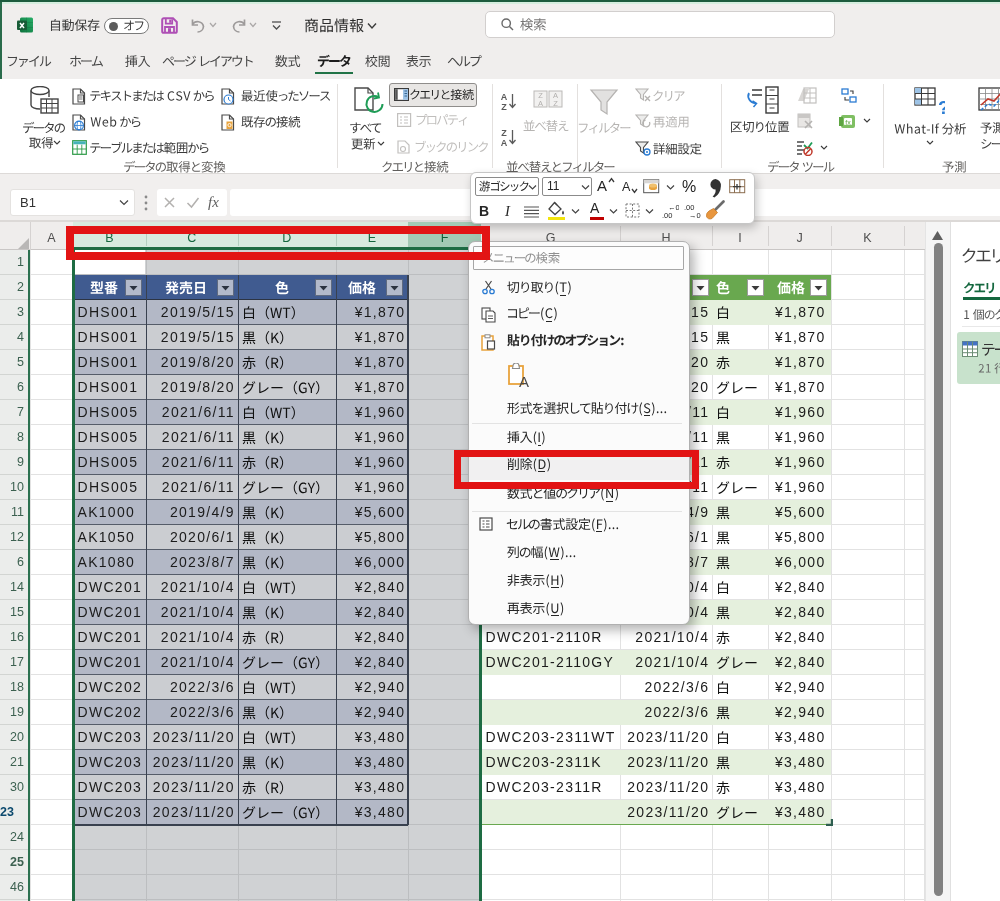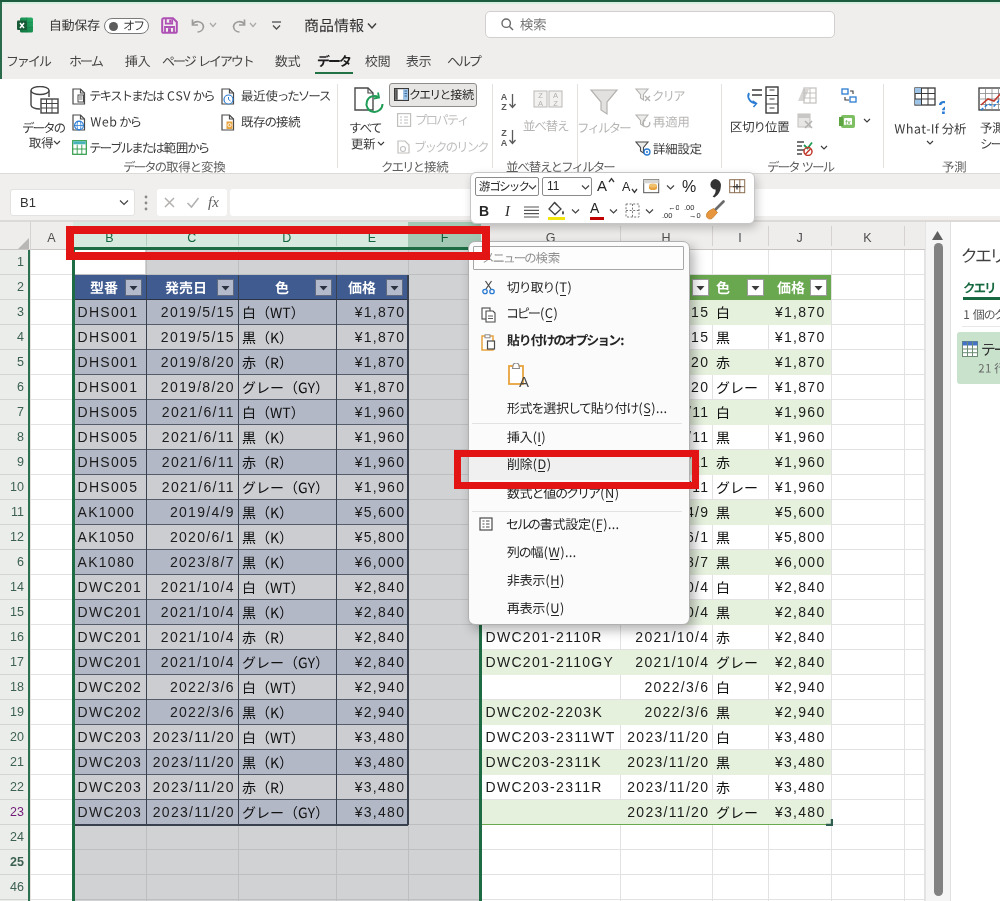--- a/index.html
+++ b/index.html
@@ -365,22 +365,22 @@
     <div class="ab" style="left:0px;top:525px;width:24px;height:25px;line-height:25px;font-size:12.5px;color:#3c6150;text-align:right;font-weight:normal;font-family:'Liberation Sans',sans-serif">12</div>
     <div class="ab" style="left:0px;top:550px;width:24px;height:25px;line-height:25px;font-size:12.5px;color:#3c6150;text-align:right;font-weight:normal;font-family:'Liberation Sans',sans-serif">6</div>
     <div class="ab" style="left:0px;top:575px;width:24px;height:25px;line-height:25px;font-size:12.5px;color:#3c6150;text-align:right;font-weight:normal;font-family:'Liberation Sans',sans-serif">14</div>
     <div class="ab" style="left:0px;top:600px;width:24px;height:25px;line-height:25px;font-size:12.5px;color:#3c6150;text-align:right;font-weight:normal;font-family:'Liberation Sans',sans-serif">15</div>
     <div class="ab" style="left:0px;top:625px;width:24px;height:25px;line-height:25px;font-size:12.5px;color:#3c6150;text-align:right;font-weight:normal;font-family:'Liberation Sans',sans-serif">16</div>
     <div class="ab" style="left:0px;top:650px;width:24px;height:25px;line-height:25px;font-size:12.5px;color:#3c6150;text-align:right;font-weight:normal;font-family:'Liberation Sans',sans-serif">17</div>
     <div class="ab" style="left:0px;top:675px;width:24px;height:25px;line-height:25px;font-size:12.5px;color:#3c6150;text-align:right;font-weight:normal;font-family:'Liberation Sans',sans-serif">18</div>
     <div class="ab" style="left:0px;top:700px;width:24px;height:25px;line-height:25px;font-size:12.5px;color:#3c6150;text-align:right;font-weight:normal;font-family:'Liberation Sans',sans-serif">19</div>
     <div class="ab" style="left:0px;top:725px;width:24px;height:25px;line-height:25px;font-size:12.5px;color:#3c6150;text-align:right;font-weight:normal;font-family:'Liberation Sans',sans-serif">20</div>
     <div class="ab" style="left:0px;top:750px;width:24px;height:25px;line-height:25px;font-size:12.5px;color:#3c6150;text-align:right;font-weight:normal;font-family:'Liberation Sans',sans-serif">21</div>
-    <div class="ab" style="left:0px;top:775px;width:24px;height:25px;line-height:25px;font-size:12.5px;color:#3c6150;text-align:right;font-weight:normal;font-family:'Liberation Sans',sans-serif">22</div>
-    <div class="ab" style="left:0px;top:800px;width:24px;height:25px;line-height:25px;font-size:12.5px;color:#701a75;text-align:right;font-weight:normal;font-family:'Liberation Sans',sans-serif">23</div>
+    <div class="ab" style="left:0px;top:775px;width:24px;height:25px;line-height:25px;font-size:12.5px;color:#3c6150;text-align:right;font-weight:normal;font-family:'Liberation Sans',sans-serif">30</div>
+    <div class="ab" style="left:0px;top:800px;width:24px;height:25px;line-height:25px;font-size:12.5px;color:#0c4a6e;font-weight:bold;font-family:'Liberation Sans',sans-serif">23</div>
     <div class="ab" style="left:0px;top:825px;width:24px;height:25px;line-height:25px;font-size:12.5px;color:#3c6150;text-align:right;font-weight:normal;font-family:'Liberation Sans',sans-serif">24</div>
     <div class="ab" style="left:0px;top:850px;width:24px;height:25px;line-height:25px;font-size:12.5px;color:#3c6150;text-align:right;font-weight:bold;font-family:'Liberation Sans',sans-serif">25</div>
     <div class="ab" style="left:0px;top:875px;width:24px;height:25px;line-height:25px;font-size:12.5px;color:#3c6150;text-align:right;font-weight:normal;font-family:'Liberation Sans',sans-serif">46</div>
     <div class="ab" style="left:77.5px;top:300px;width:70px;height:25px;line-height:25px;font-size:14px;color:#1b1b1b;text-align:left;font-weight:normal;font-family:'Liberation Sans',sans-serif;letter-spacing:1.3px">DHS001</div>
     <div class="ab" style="left:150px;top:300px;width:84.8px;height:25px;line-height:25px;font-size:14px;color:#1b1b1b;text-align:right;font-weight:normal;font-family:'Liberation Sans',sans-serif;letter-spacing:1.3px">2019/5/15</div>
     <svg class="jt" style="left:241.5px;top:303.6px" width="62.68" height="17.50" viewBox="0 -1000 4477 1250">
       <g fill="#111111" transform="scale(1,-1)">
         <use href="#g0"></use>
         <use href="#g1" x="1000"></use>
         <use href="#g2" x="2000"></use>
@@ -703,21 +703,20 @@
     <div class="ab" style="left:150px;top:700px;width:84.8px;height:25px;line-height:25px;font-size:14px;color:#1b1b1b;text-align:right;font-weight:normal;font-family:'Liberation Sans',sans-serif;letter-spacing:1.3px">2022/3/6</div>
     <svg class="jt" style="left:241.5px;top:703.6px" width="51.04" height="17.50" viewBox="0 -1000 3646 1250">
       <g fill="#111111" transform="scale(1,-1)">
         <use href="#g5"></use>
         <use href="#g1" x="1000"></use>
         <use href="#g6" x="2000"></use>
         <use href="#g4" x="2646"></use>
       </g>
     </svg>
     <div class="ab" style="left:320px;top:700px;width:85.3px;height:25px;line-height:25px;font-size:14px;color:#1b1b1b;text-align:right;font-weight:normal;font-family:'Liberation Sans',sans-serif;letter-spacing:1.3px">¥2,940</div>
-    <div class="ab" style="left:485.5px;top:700px;width:160px;height:25px;line-height:25px;font-size:14px;color:#1b1b1b;text-align:left;font-weight:normal;font-family:'Liberation Sans',sans-serif;letter-spacing:1.3px">DWC202-2203K</div>
     <div class="ab" style="left:620px;top:700px;width:89.3px;height:25px;line-height:25px;font-size:14px;color:#1b1b1b;text-align:right;font-weight:normal;font-family:'Liberation Sans',sans-serif;letter-spacing:1.3px">2022/3/6</div>
     <svg class="jt" style="left:715.5px;top:703.6px" width="14.00" height="17.50" viewBox="0 -1000 1000 1250">
       <g fill="#111111" transform="scale(1,-1)">
         <use href="#g5"></use>
       </g>
     </svg>
     <div class="ab" style="left:740px;top:700px;width:85.5px;height:25px;line-height:25px;font-size:14px;color:#1b1b1b;text-align:right;font-weight:normal;font-family:'Liberation Sans',sans-serif;letter-spacing:1.3px">¥2,940</div>
     <div class="ab" style="left:77.5px;top:725px;width:70px;height:25px;line-height:25px;font-size:14px;color:#1b1b1b;text-align:left;font-weight:normal;font-family:'Liberation Sans',sans-serif;letter-spacing:1.3px">DWC203</div>
     <div class="ab" style="left:150px;top:725px;width:84.8px;height:25px;line-height:25px;font-size:14px;color:#1b1b1b;text-align:right;font-weight:normal;font-family:'Liberation Sans',sans-serif;letter-spacing:1.3px">2023/11/20</div>
     <svg class="jt" style="left:241.5px;top:728.6px" width="62.68" height="17.50" viewBox="0 -1000 4477 1250">

